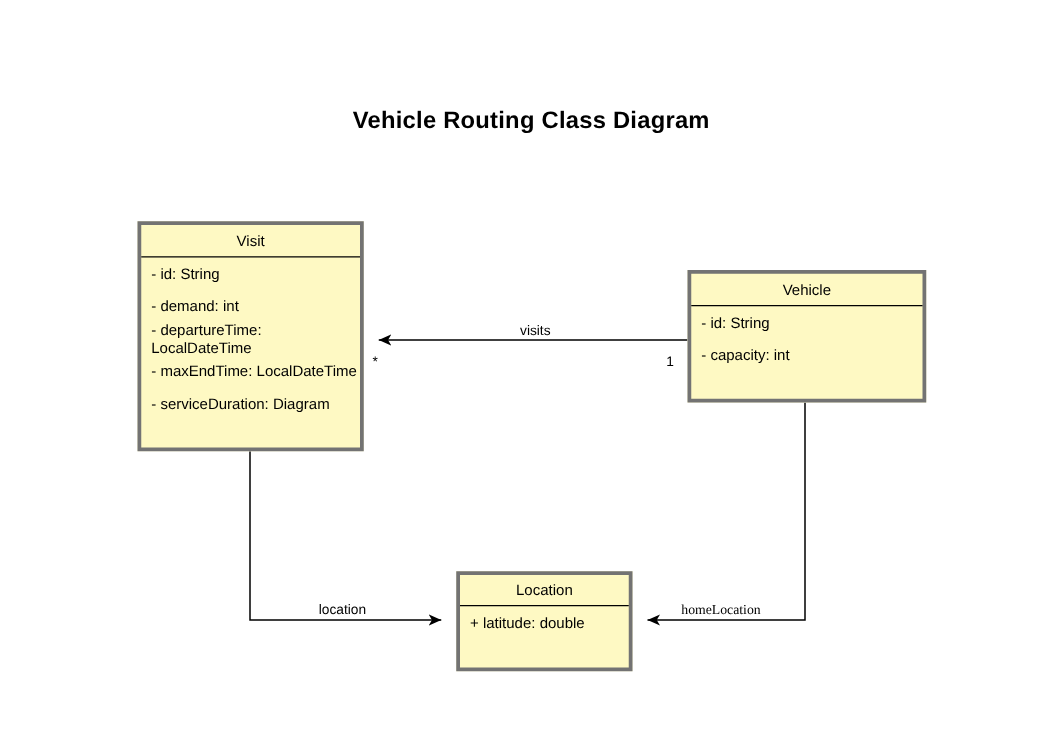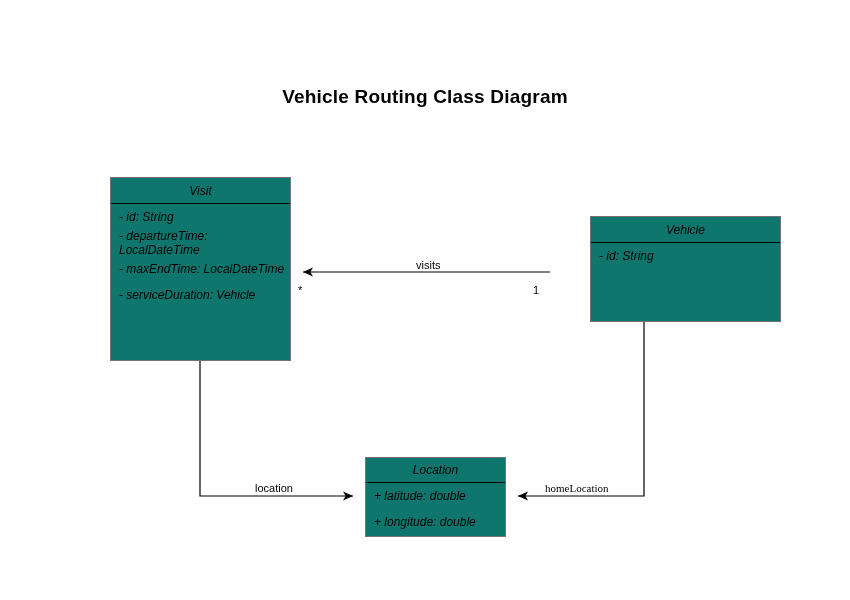--- a/index.html
+++ b/index.html
@@ -21,24 +21,23 @@
     top: 86px;
     width: 850px;
     text-align: center;
     font-size: 19px;
     font-weight: bold;
     color: #000000;
     letter-spacing: 0.2px;
   }
   .uml-class {
     position: absolute;
-    background: #0f766e;
-    border: 1px solid #737373;
+    background: #fef9c3;
+    border: 3px solid #737373;
     box-sizing: border-box;
-    font-style: italic;
   }
   .uml-class-name {
     text-align: center;
     font-size: 12px;
     color: #000000;
     border-bottom: 1px solid #000000;
     box-sizing: border-box;
     display: flex;
     align-items: center;
     justify-content: center;
@@ -54,21 +53,21 @@
     display: flex;
     align-items: center;
     box-sizing: border-box;
   }
 
   
   #class-visit { left: 110px; top: 177px; width: 181px; height: 184px; }
   #class-visit .uml-class-name { height: 26px; }
   #class-visit .uml-attr { height: 26px; }
 
-  #class-vehicle { left: 550px; top: 216px; width: 191px; height: 106px; margin-left: 40px; }
+  #class-vehicle { left: 550px; top: 216px; width: 191px; height: 106px; }
   #class-vehicle .uml-class-name { height: 26px; }
   #class-vehicle .uml-attr { height: 26px; }
 
   #class-location { left: 365px; top: 457px; width: 141px; height: 80px; }
   #class-location .uml-class-name { height: 25px; }
   #class-location .uml-attr { height: 26px; }
 
   
   #edges {
     position: absolute;
@@ -121,34 +120,35 @@
   <div class="mult-label" style="left:533px; top:284px;">1</div>
 
   <div class="edge-label" style="left:255px; top:482px;">location</div>
 
   <div class="edge-label" style="left:545px; top:482px;font-family:Liberation Serif, serif;">homeLocation</div>
 
   <div class="uml-class" id="class-visit">
     <div class="uml-class-name">Visit</div>
     <div class="uml-attrs">
       <div class="uml-attr">- id: String</div>
+      <div class="uml-attr">- demand: int</div>
       <div class="uml-attr">- departureTime: LocalDateTime</div>
       <div class="uml-attr">- maxEndTime: LocalDateTime</div>
-      <div class="uml-attr">- serviceDuration: Vehicle</div>
+      <div class="uml-attr">- serviceDuration: Diagram</div>
     </div>
   </div>
 
   <div class="uml-class" id="class-vehicle">
     <div class="uml-class-name">Vehicle</div>
     <div class="uml-attrs">
       <div class="uml-attr">- id: String</div>
+      <div class="uml-attr">- capacity: int</div>
     </div>
   </div>
 
   <div class="uml-class" id="class-location">
     <div class="uml-class-name">Location</div>
     <div class="uml-attrs">
       <div class="uml-attr">+ latitude: double</div>
-      <div class="uml-attr">+ longitude: double</div>
     </div>
   </div>
 
 </div>
 
 </body></html>

